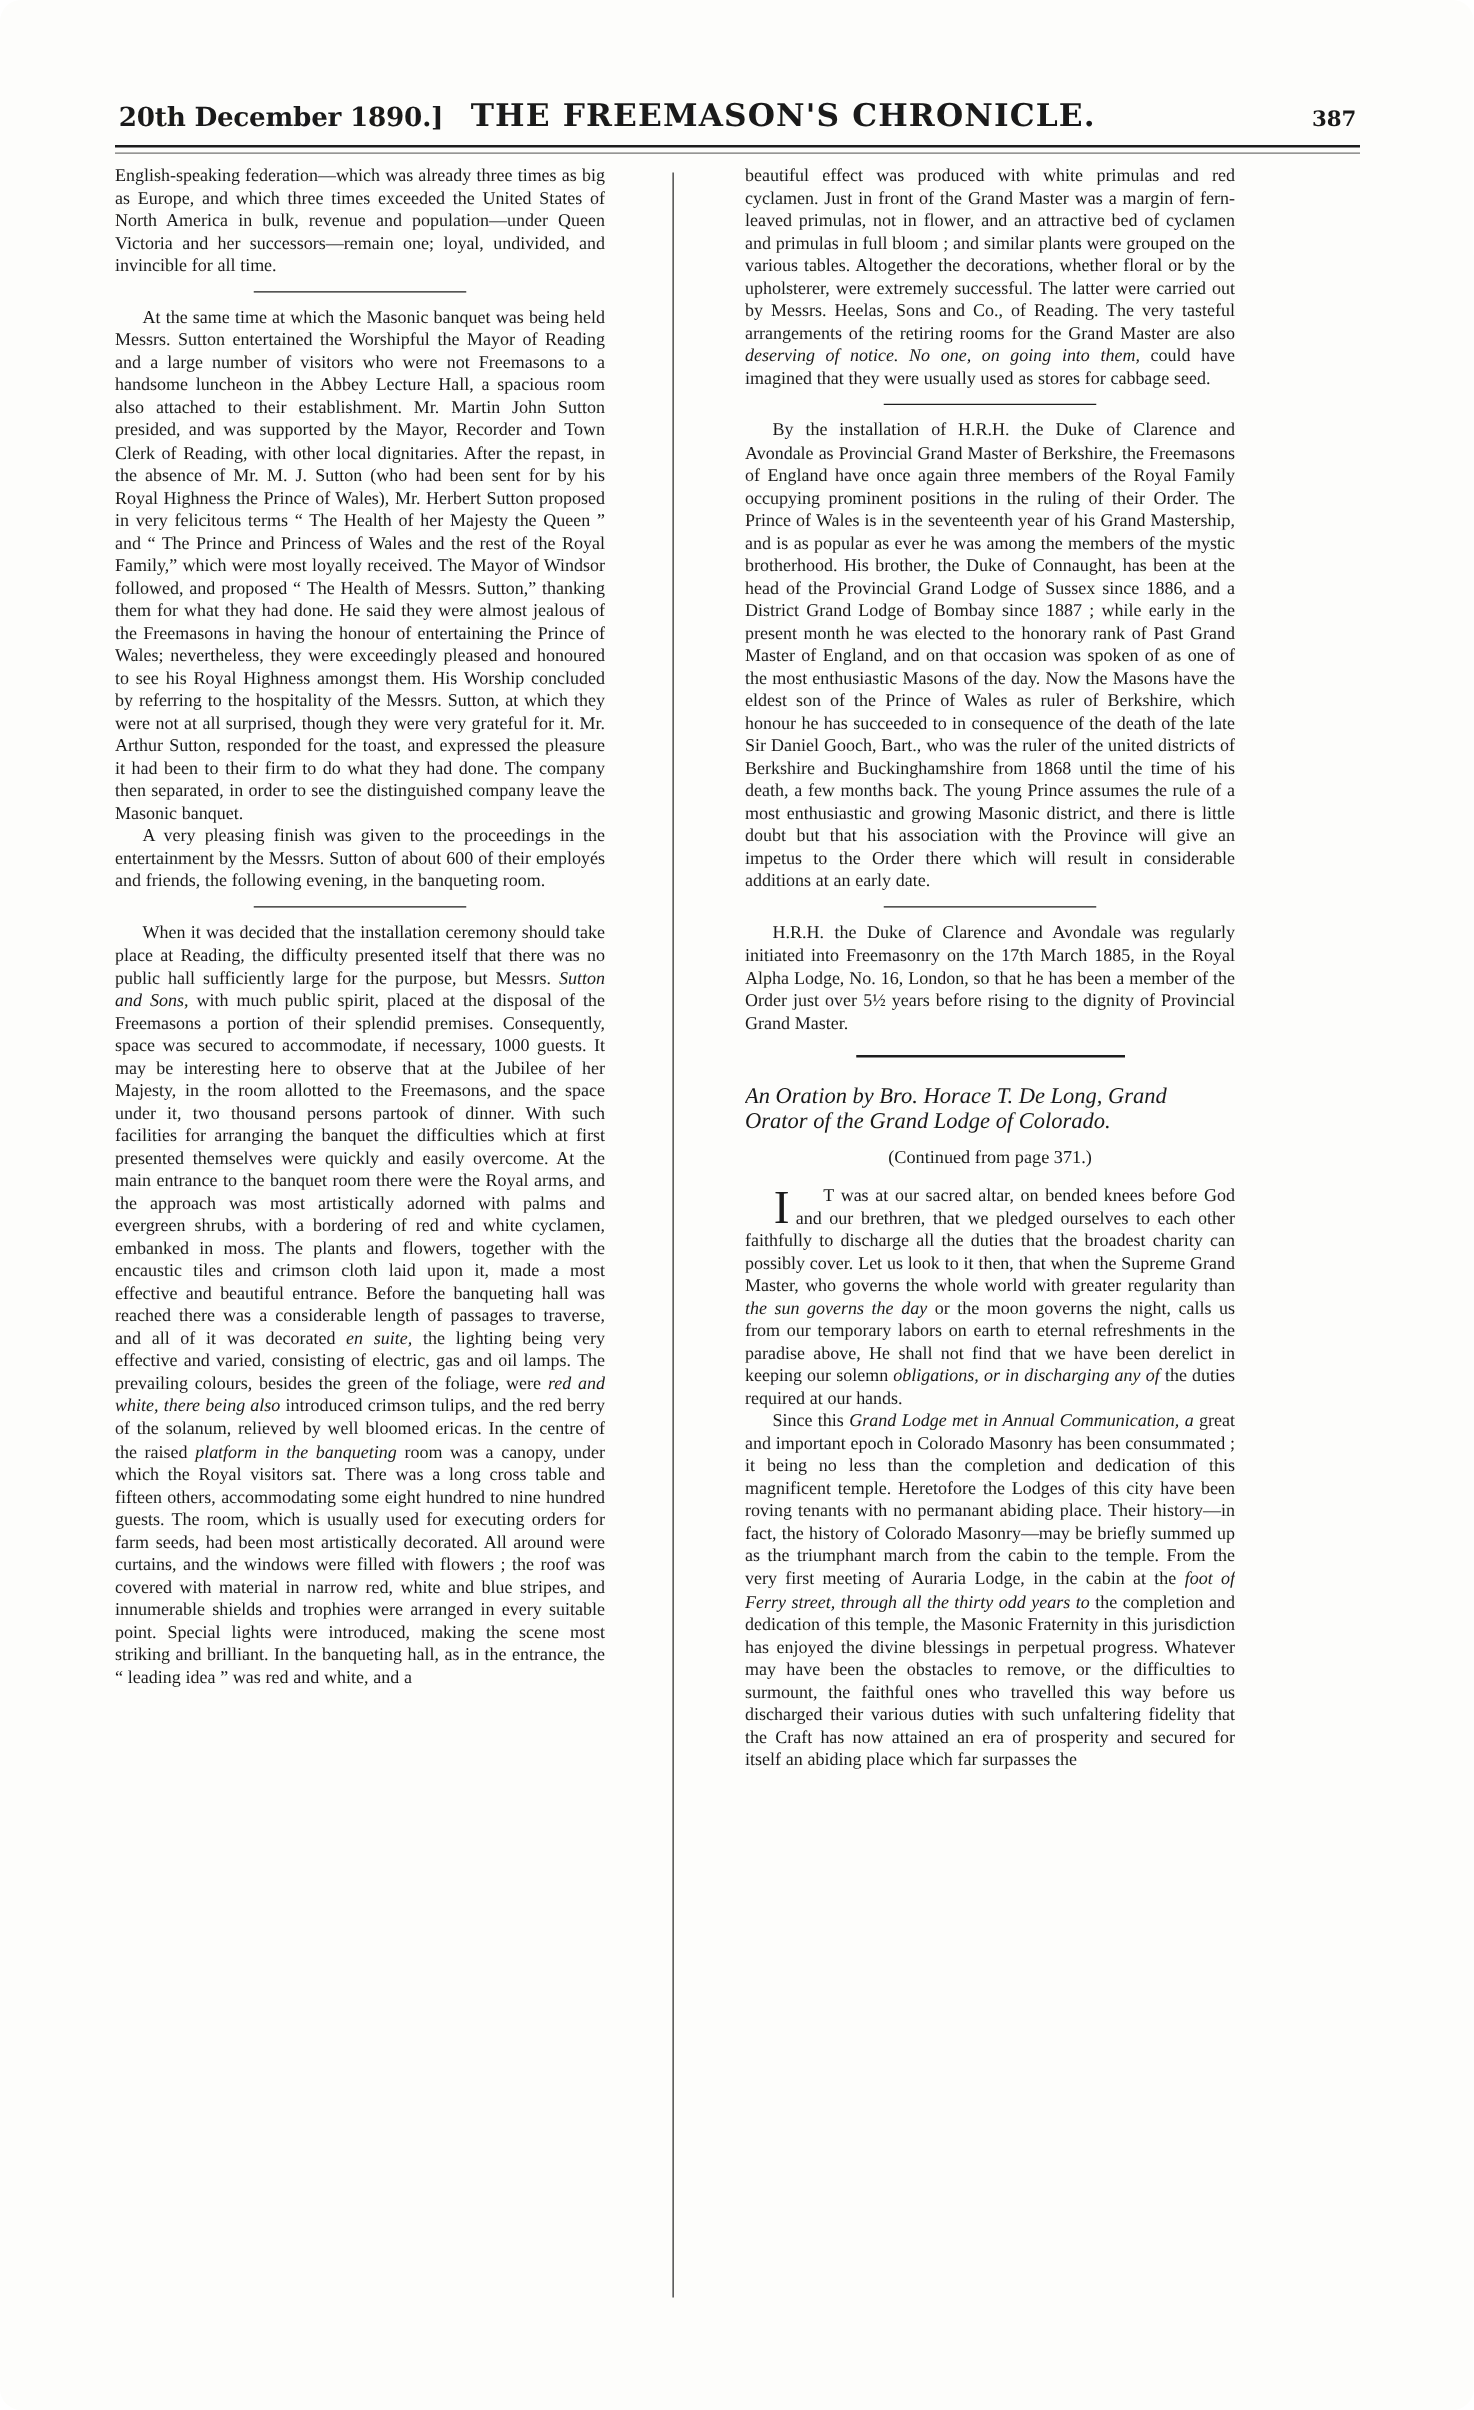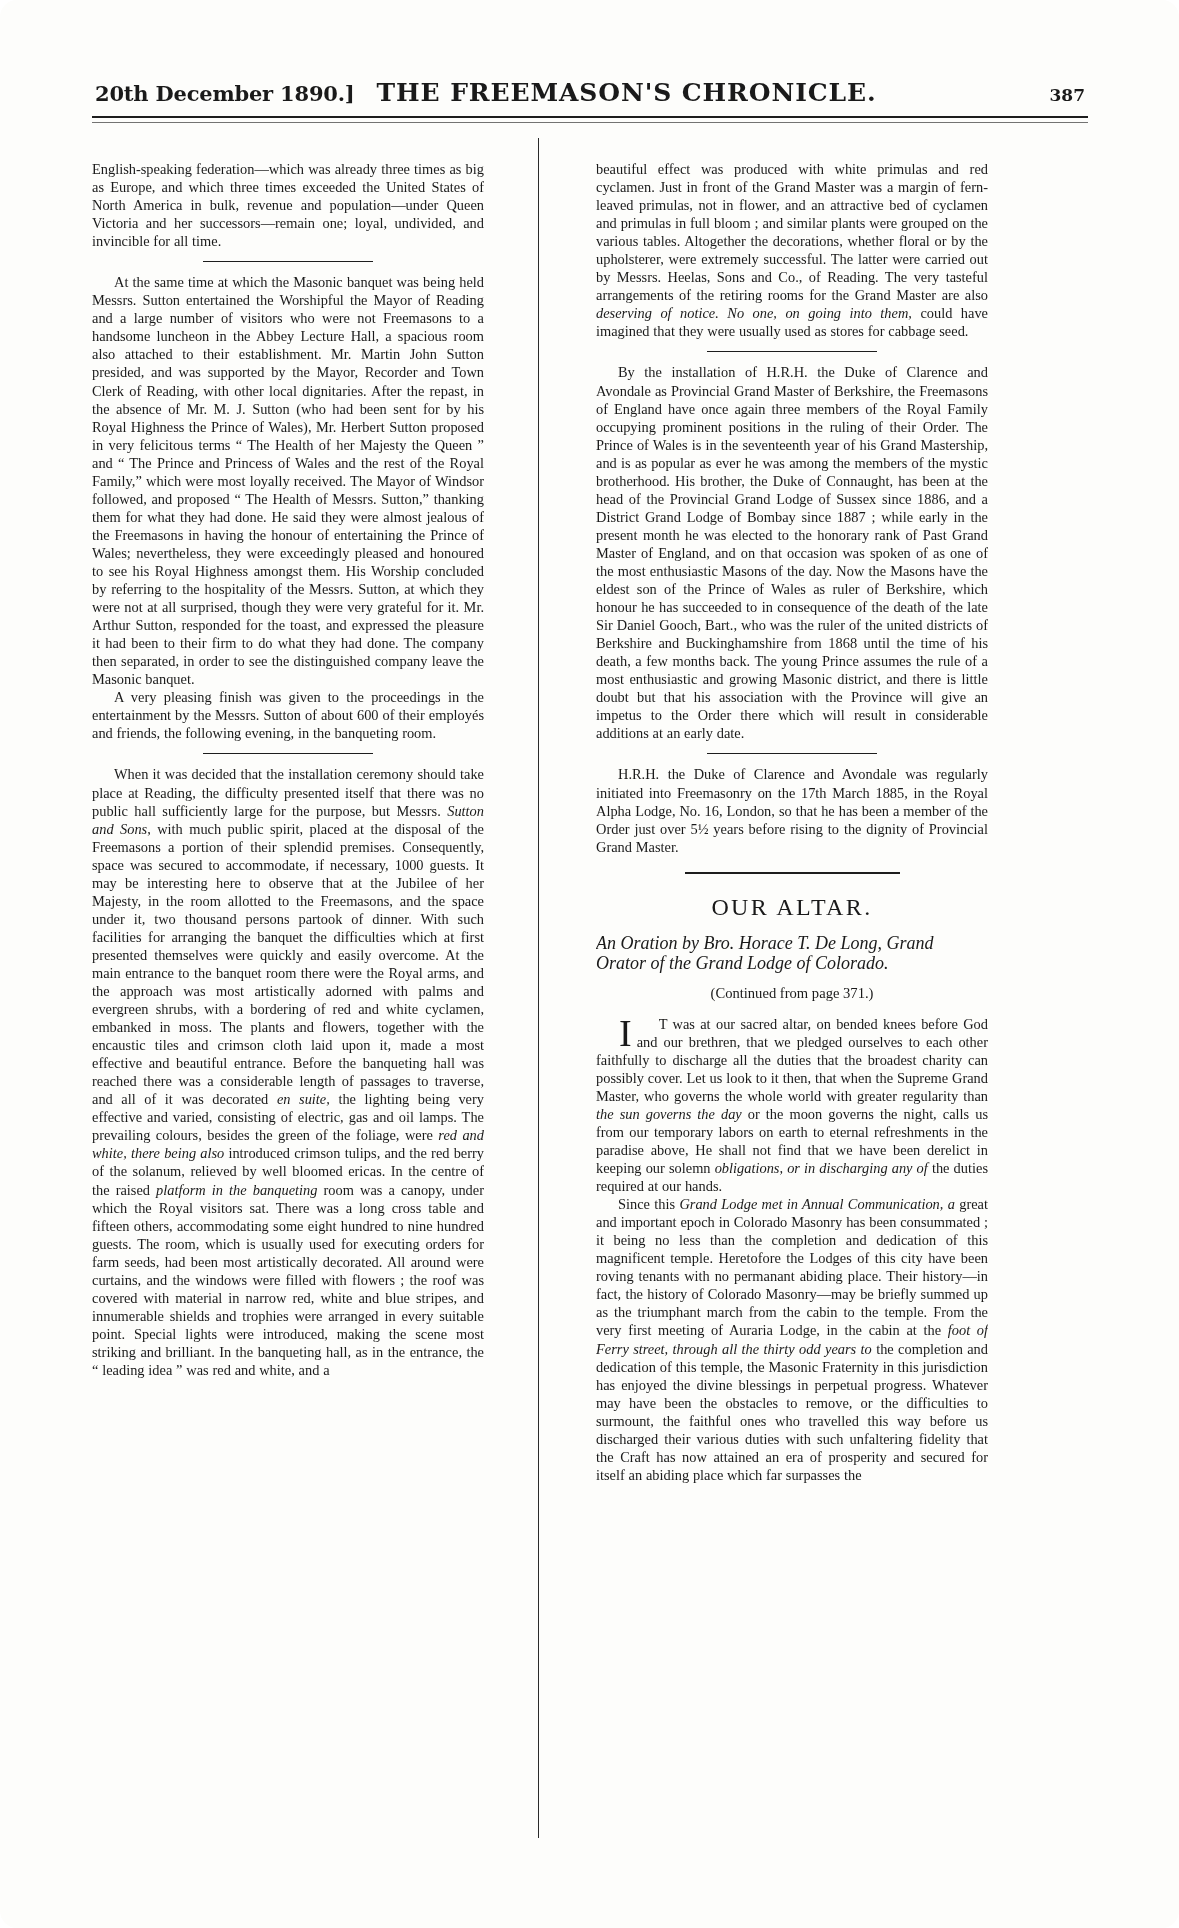--- a/index.html
+++ b/index.html
@@ -105,21 +105,21 @@
     margin: 0 0 0 0;
     font-family: "Liberation Serif", "DejaVu Serif", serif;
     font-size: 14.4px;
     line-height: 18.05px;
     text-align: justify;
     text-indent: 22px;
     hyphens: auto;
     -webkit-hyphens: auto;
     word-spacing: 0.2px;
   }
-  p.body.noindent { text-indent: 0; margin-top: 28px; }
+  p.body.noindent { text-indent: 0; }
   p.body + p.body { margin-top: 0; }
 
   .sep-rule {
     width: 170px;
     margin: 11px auto 11px auto;
     border-top: 1.8px solid #1d1d1d;
     height: 0;
   }
   .sep-rule.wide {
     width: 215px;
@@ -204,21 +204,20 @@
       <div class="sep-rule"></div>
 
       <p class="body">By the installation of H.R.H. the Duke of Clarence and Avondale as Provincial Grand Master of Berkshire, the Freemasons of England have once again three members of the Royal Family occupying prominent positions in the ruling of their Order. The Prince of Wales is in the seventeenth year of his Grand Mastership, and is as popular as ever he was among the members of the mystic brotherhood. His brother, the Duke of Connaught, has been at the head of the Provincial Grand Lodge of Sussex since 1886, and a District Grand Lodge of Bombay since 1887 ; while early in the present month he was elected to the honorary rank of Past Grand Master of England, and on that occasion was spoken of as one of the most enthusiastic Masons of the day. Now the Masons have the eldest son of the Prince of Wales as ruler of Berkshire, which honour he has succeeded to in consequence of the death of the late Sir Daniel Gooch, Bart., who was the ruler of the united districts of Berkshire and Buckinghamshire from 1868 until the time of his death, a few months back. The young Prince assumes the rule of a most enthusiastic and growing Masonic district, and there is little doubt but that his association with the Province will give an impetus to the Order there which will result in considerable additions at an early date.</p>
 
       <div class="sep-rule"></div>
 
       <p class="body">H.R.H. the Duke of Clarence and Avondale was regularly initiated into Freemasonry on the 17th March 1885, in the Royal Alpha Lodge, No. 16, London, so that he has been a member of the Order just over 5½ years before rising to the dignity of Provincial Grand Master.</p>
 
       <div class="sep-rule wide"></div>
 
-      <h2 class="art-title">OUR ALTAR.</h2>
 
       <div class="art-byline">
         <div>An Oration by Bro. Horace T. De Long, Grand</div>
         <div>Orator of the Grand Lodge of Colorado.</div>
       </div>
 
       <div class="art-contd">(Continued from page 371.)</div>
 
       <p class="body dropcap-para"><span class="dropcap">I</span><span>T was at our sacred altar, on bended knees before God and our brethren, that we pledged ourselves to each other faithfully to discharge all the duties that the broadest charity can possibly cover. Let us look to it then, that when the Supreme Grand Master, who governs the whole world with greater regularity than </span><em>the sun governs the day</em><span> or the moon governs the night, calls us from our temporary labors on earth to eternal refreshments in the paradise above, He shall not find that we have been derelict in keeping our solemn </span><em>obligations, or in discharging any of</em><span> the duties required at our hands.</span></p>
 

